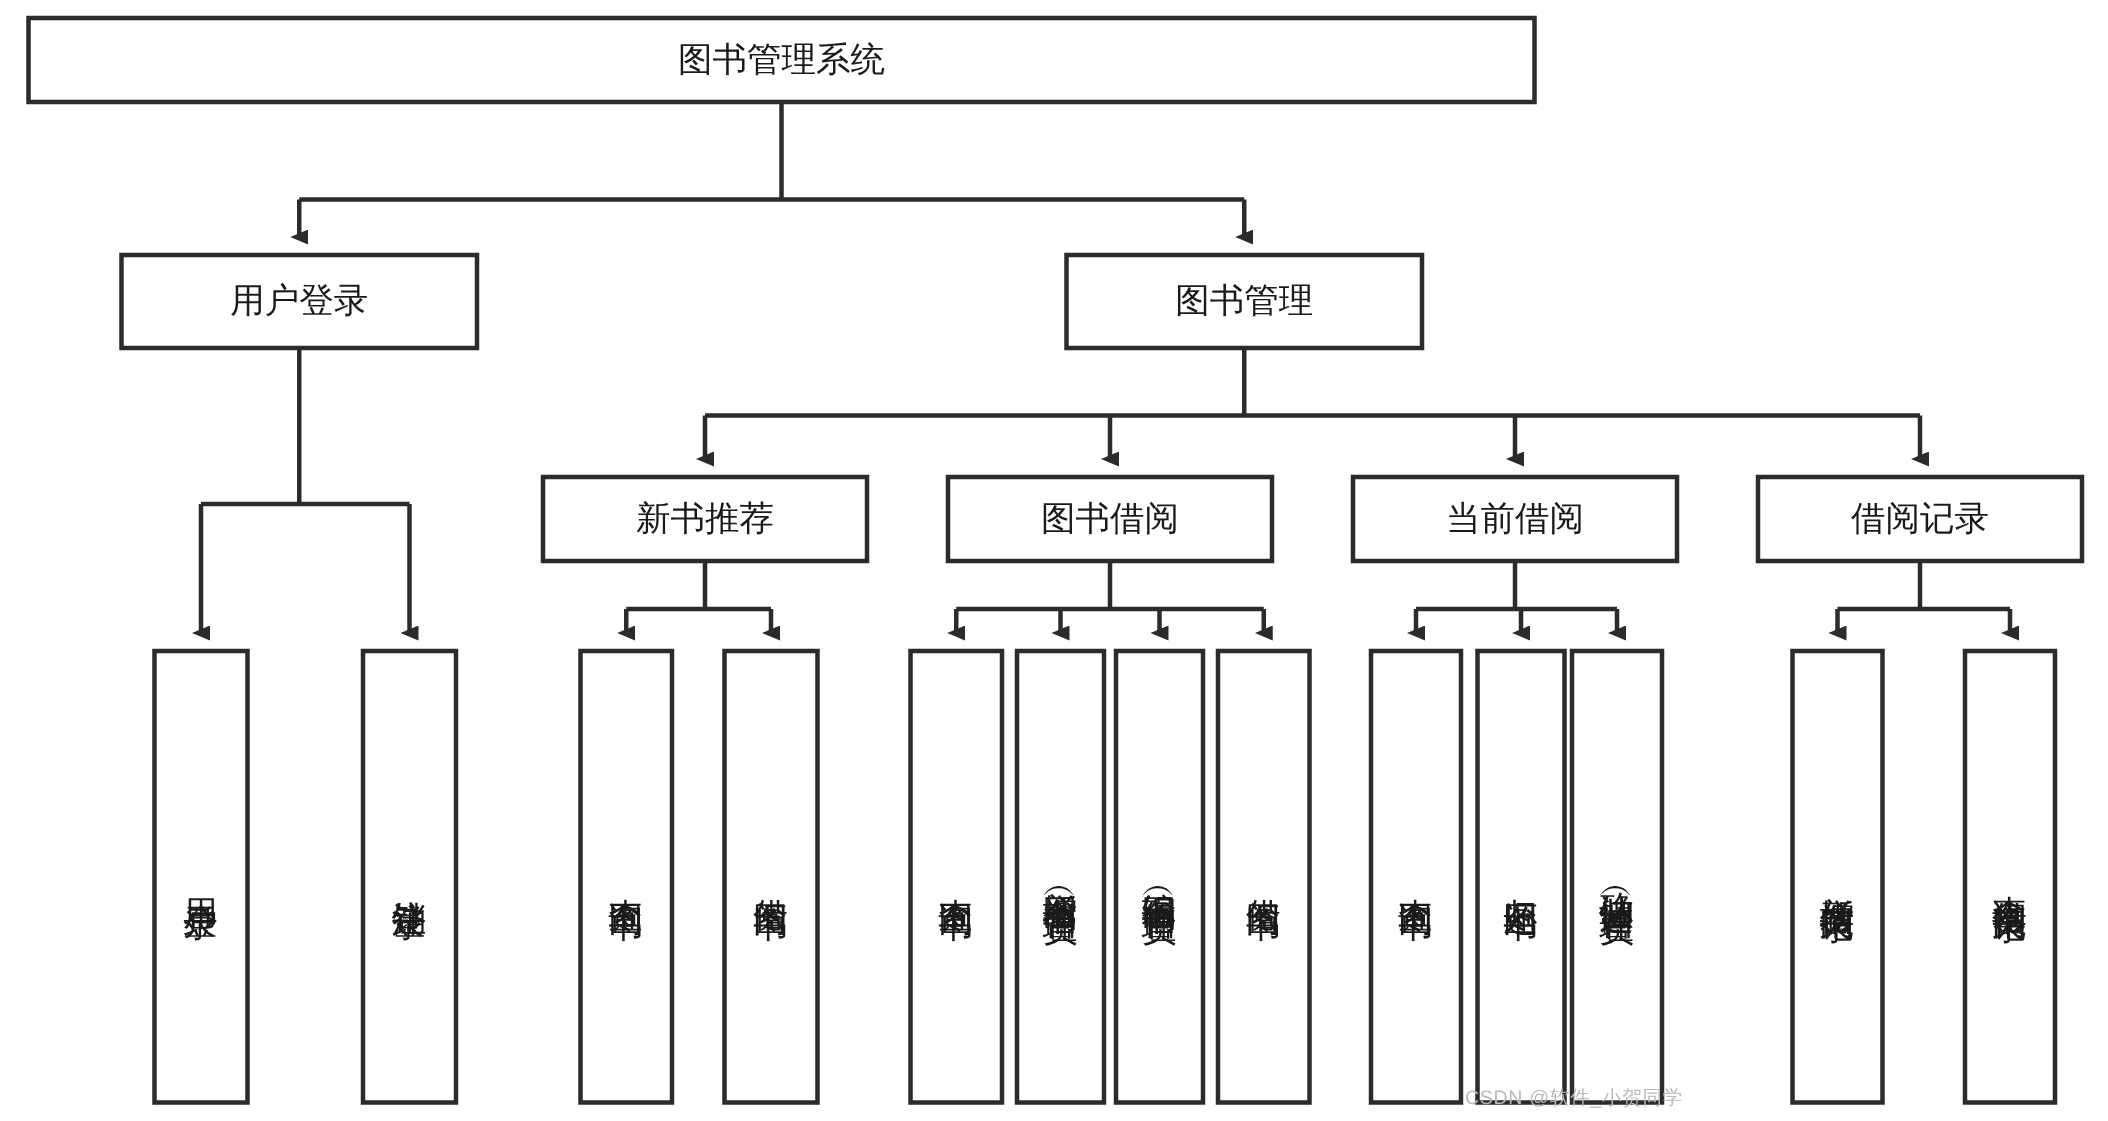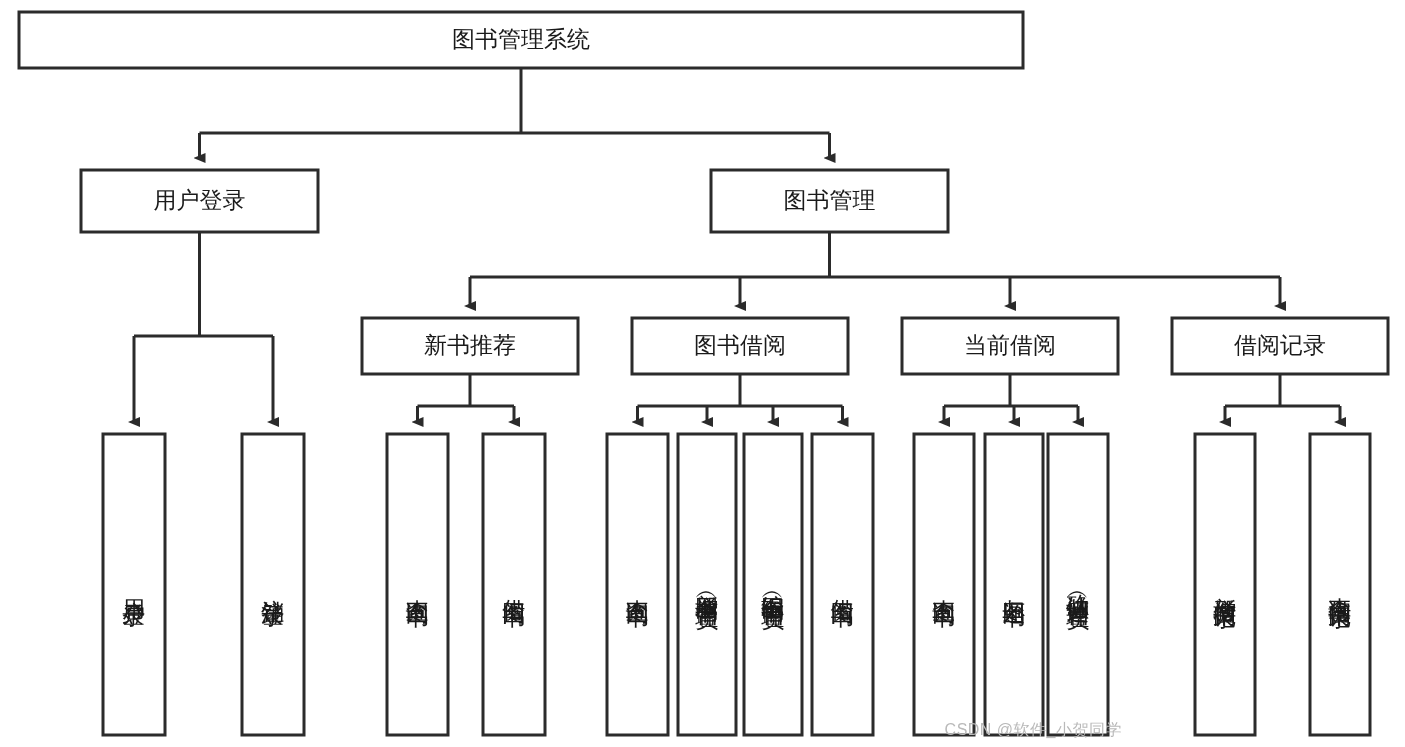--- a/index.html
+++ b/index.html
@@ -69,21 +69,21 @@
     line-height: 1.15;
     color: #1a1a1a;
     letter-spacing: 2px;
     white-space: nowrap;
   }
   .watermark {
     position: absolute;
     right: 12px;
     bottom: 6px;
     font-family: "Liberation Sans", "DejaVu Sans", sans-serif;
-    font-size: 16px;
+    font-size: 13px;
     color: #b9b9b9;
     letter-spacing: 0.5px;
     user-select: none;
   }
 </style>
 </head>
 <body>
 
 <div id="diagram-root">
   <svg class="tree" viewBox="0 0 1405 747">

